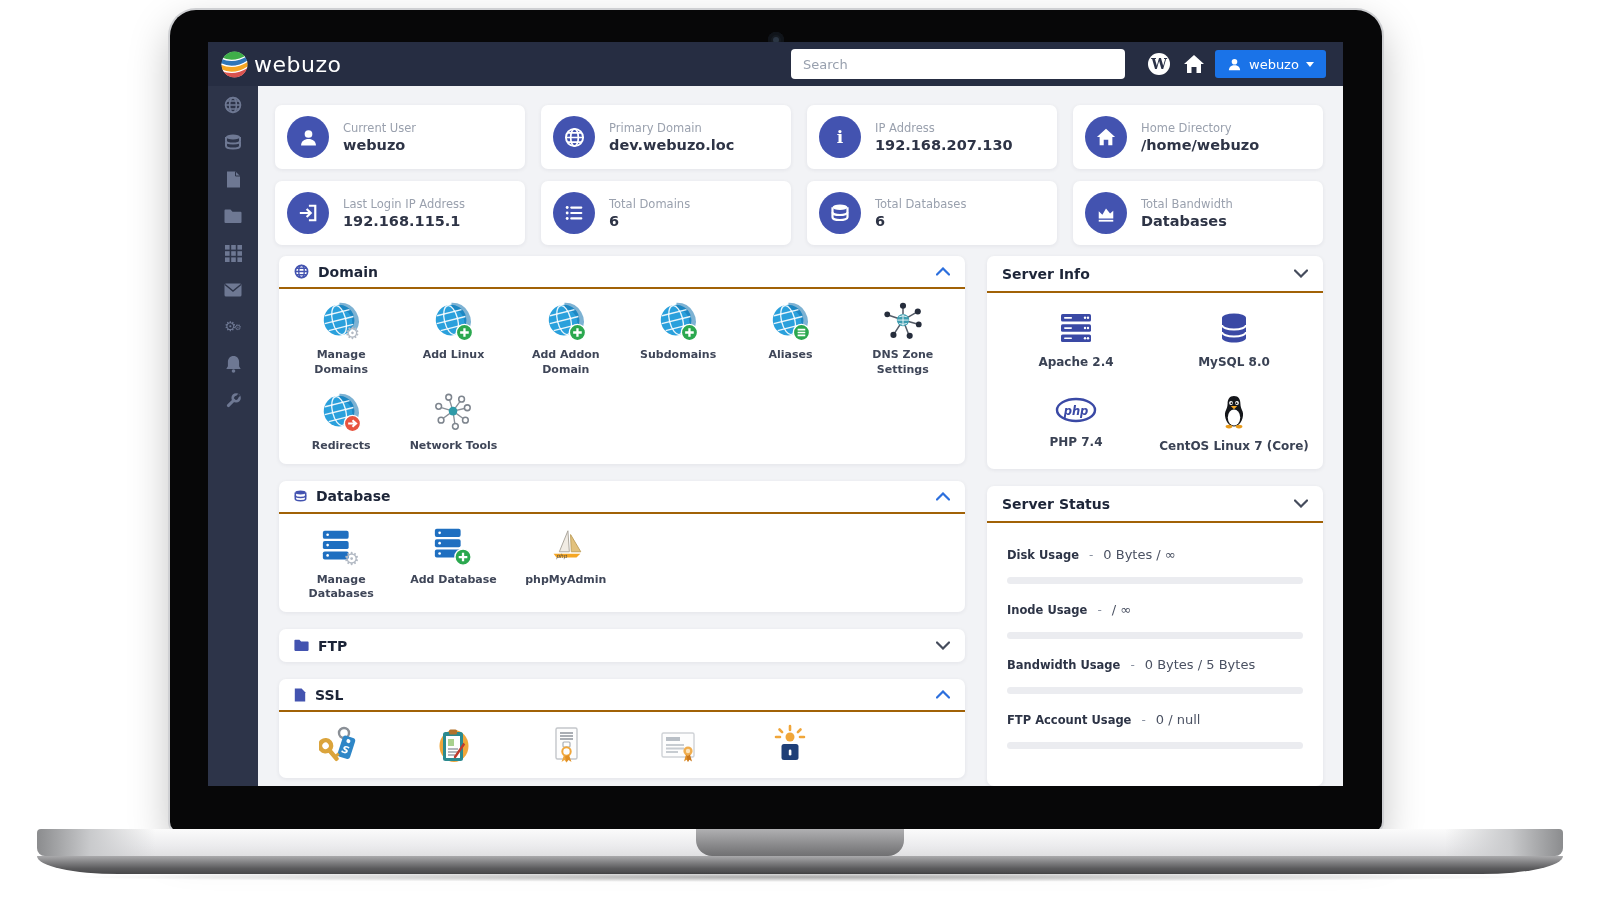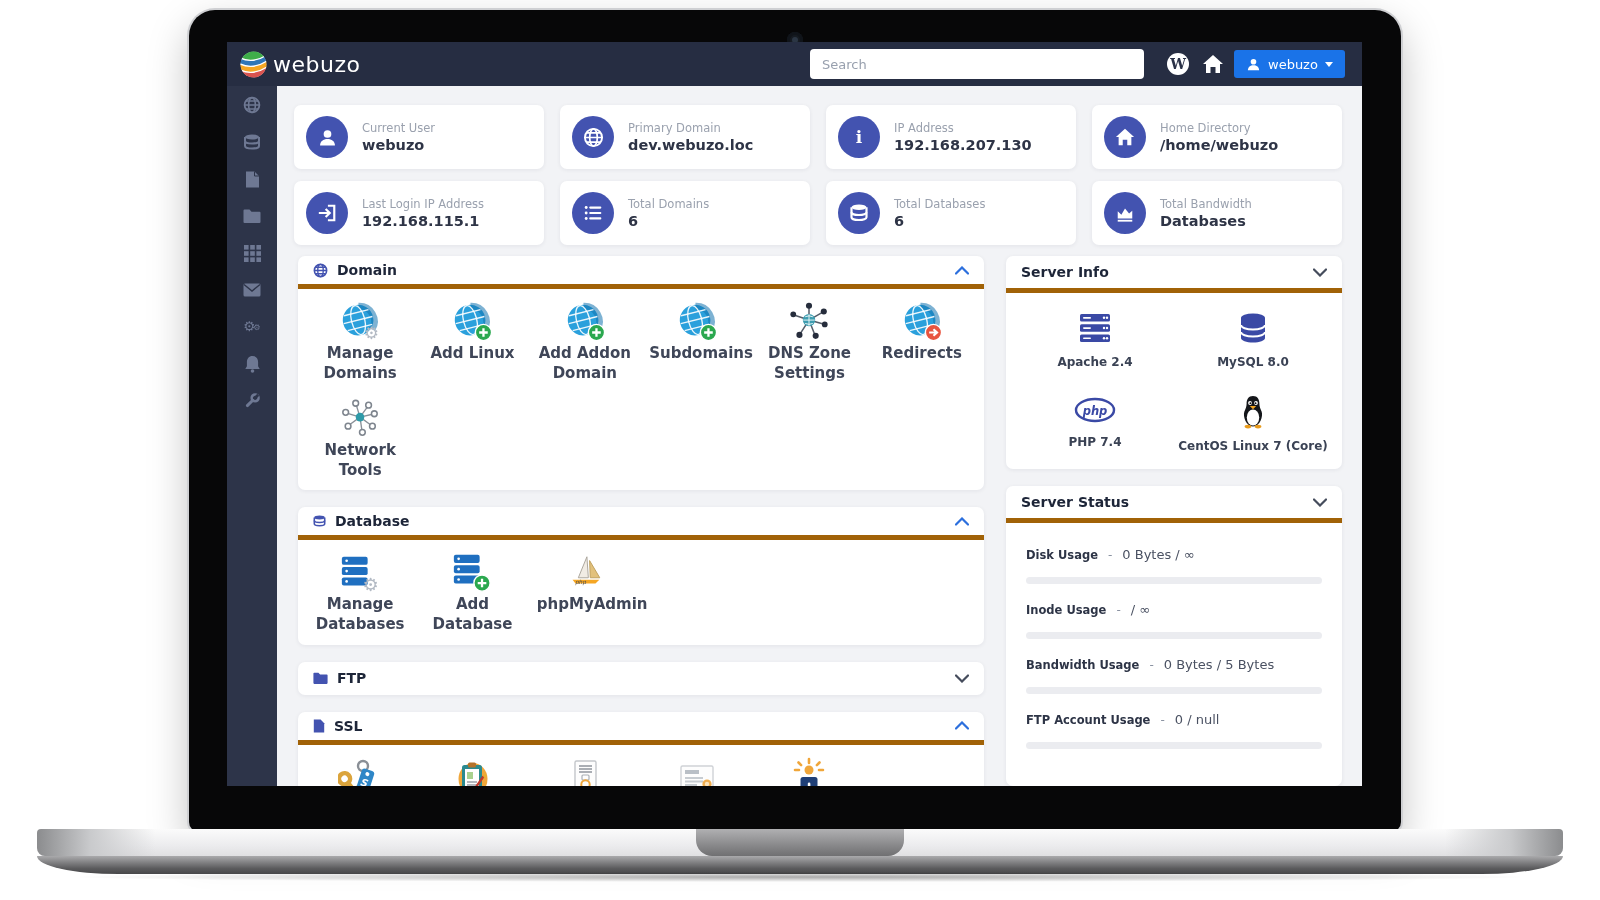--- a/index.html
+++ b/index.html
@@ -1,20 +1,20 @@
 <!DOCTYPE html>
 <html><head>
 <meta charset="utf-8">
 <style>
   * { margin:0; padding:0; box-sizing:border-box; }
   body { background:#ffffff; font-family:"DejaVu Sans","Liberation Sans",sans-serif; }
   .canvas { position:relative; width:1600px; height:900px; background:#fff; overflow:hidden; }
 
   
-  .shell { position:absolute; left:189px; top:10px; width:1212px; height:822px;
+  .shell { position:absolute; left:170px; top:10px; width:1212px; height:822px;
            background:#070708; border-radius:26px 26px 10px 10px;
            box-shadow:0 0 0 2px #cfd0d3, 0 16px 40px rgba(0,0,0,.25); }
   .camera { position:absolute; left:50%; top:22px; transform:translateX(-50%);
             width:16px; height:16px; border-radius:50%; background:#161b22;
             box-shadow:inset 0 0 0 3px #10141a; }
   .camera::after { content:""; position:absolute; left:5px; top:5px; width:6px; height:6px;
             border-radius:50%; background:#2b3644; }
   .base-top { position:absolute; left:37px; top:829px; width:1526px; height:27px;
             background:linear-gradient(180deg,#fbfbfb,#ececee 60%,#e0e0e2);
             border-radius:4px 4px 8px 8px; }
@@ -69,27 +69,27 @@
            display:flex; align-items:center; justify-content:center; }
   .stat-label { font-size:11.5px; color:#9aa1ae; margin-bottom:2px; }
   .stat-value { font-size:14.5px; color:#2e3446; font-weight:bold; }
 
   .cols { position:absolute; left:21px; top:170px; display:flex; gap:22px; }
   .col-left { width:686px; }
   .col-right { width:336px; }
 
   .panel { background:#fff; border-radius:7px; box-shadow:0 1px 4px rgba(30,35,60,.07); margin-bottom:17px; }
   .panel-head { height:33px; display:flex; align-items:center; padding:0 15px; gap:9px; cursor:pointer; }
-  .panel-head.bordered { border-bottom:5px solid #a16207; }
+  .panel-head.bordered { border-bottom:2px solid #a16207; }
   .panel-title { font-size:14px; font-weight:bold; color:#1d2538; }
   .spacer { flex:1; }
 
   .icon-grid { display:grid; grid-template-columns:repeat(6,1fr); padding:12px 6px 10px; row-gap:14px; }
   .grid-item { display:flex; flex-direction:column; align-items:center; cursor:pointer; }
-  .grid-item .lbl { font-size:15px; font-weight:bold; color:#3f4658;
+  .grid-item .lbl { margin-top:5px; font-size:11px; font-weight:bold; color:#3f4658;
                     text-align:center; line-height:1.35; max-width:96px; }
 
   .si-grid { display:grid; grid-template-columns:1fr 1fr; padding:18px 10px 16px; row-gap:26px; }
   .si-item { display:flex; flex-direction:column; align-items:center; gap:10px; }
   .si-label { font-size:12px; font-weight:bold; color:#3a4254; }
 
   .status-body { padding:6px 20px 20px; }
   .status-row { padding-top:18px; }
   .status-line { display:flex; align-items:baseline; gap:10px; }
   .status-label { font-size:11.5px; font-weight:bold; color:#2d3446; }
@@ -396,20 +396,33 @@
                       <path d="M24 6 a16 16 0 0 1 8 27" fill="none" stroke="#1273ae" stroke-width="7" opacity=".55"></path>
                       <ellipse cx="20" cy="20" rx="7" ry="15.5" fill="none" stroke="#fff" stroke-width="1.4" opacity=".9"></ellipse>
                       <path d="M4.5 20 H35.5 M6.8 12 H33.2 M6.8 28 H33.2" stroke="#fff" stroke-width="1.4" opacity=".9"></path>
                     </g>
                     <circle cx="34" cy="33" r="8.5" fill="#2ba84f" stroke="#fff" stroke-width="1.5"></circle>
                     <path d="M34 28.5 V37.5 M29.5 33 H38.5" stroke="#fff" stroke-width="2.4"></path>
                   </svg>
                   <div class="lbl">Subdomains</div>
                 </div>
 
+                <div class="grid-item">
+                  <svg width="42" height="42" viewBox="0 0 44 44">
+                    <g transform="rotate(-14 20 20)">
+                      <circle cx="20" cy="20" r="16" fill="#2aa0dc"></circle>
+                      <path d="M24 6 a16 16 0 0 1 8 27" fill="none" stroke="#1273ae" stroke-width="7" opacity=".55"></path>
+                      <ellipse cx="20" cy="20" rx="7" ry="15.5" fill="none" stroke="#fff" stroke-width="1.4" opacity=".9"></ellipse>
+                      <path d="M4.5 20 H35.5 M6.8 12 H33.2 M6.8 28 H33.2" stroke="#fff" stroke-width="1.4" opacity=".9"></path>
+                    </g>
+                    <circle cx="34" cy="33" r="8.5" fill="#2ba84f" stroke="#fff" stroke-width="1.5"></circle>
+                    <path d="M30 30 H38 M30 33 H38 M30 36 H38" stroke="#fff" stroke-width="1.8"></path>
+                  </svg>
+                  <div class="lbl">Aliases</div>
+                </div>
 
                 <div class="grid-item">
                   <svg width="42" height="42" viewBox="0 0 44 44">
                     <g stroke="#555c68" stroke-width="1.6">
                       <path d="M22 20 L22 6 M22 20 L36 12 M22 20 L37 24 M22 20 L28 35 M22 20 L13 34 M22 20 L7 15"></path>
                     </g>
                     <circle cx="22" cy="20" r="6.5" fill="#3d9db0"></circle>
                     <path d="M16 20 H28 M22 14 V26 M18 16.5 a9 9 0 0 1 8 0 M18 23.5 a9 9 0 0 0 8 0" stroke="#fff" stroke-width=".9" fill="none"></path>
                     <circle cx="22" cy="5" r="3.2" fill="#262d3c"></circle>
                     <circle cx="37.5" cy="11" r="3.2" fill="#262d3c"></circle>

